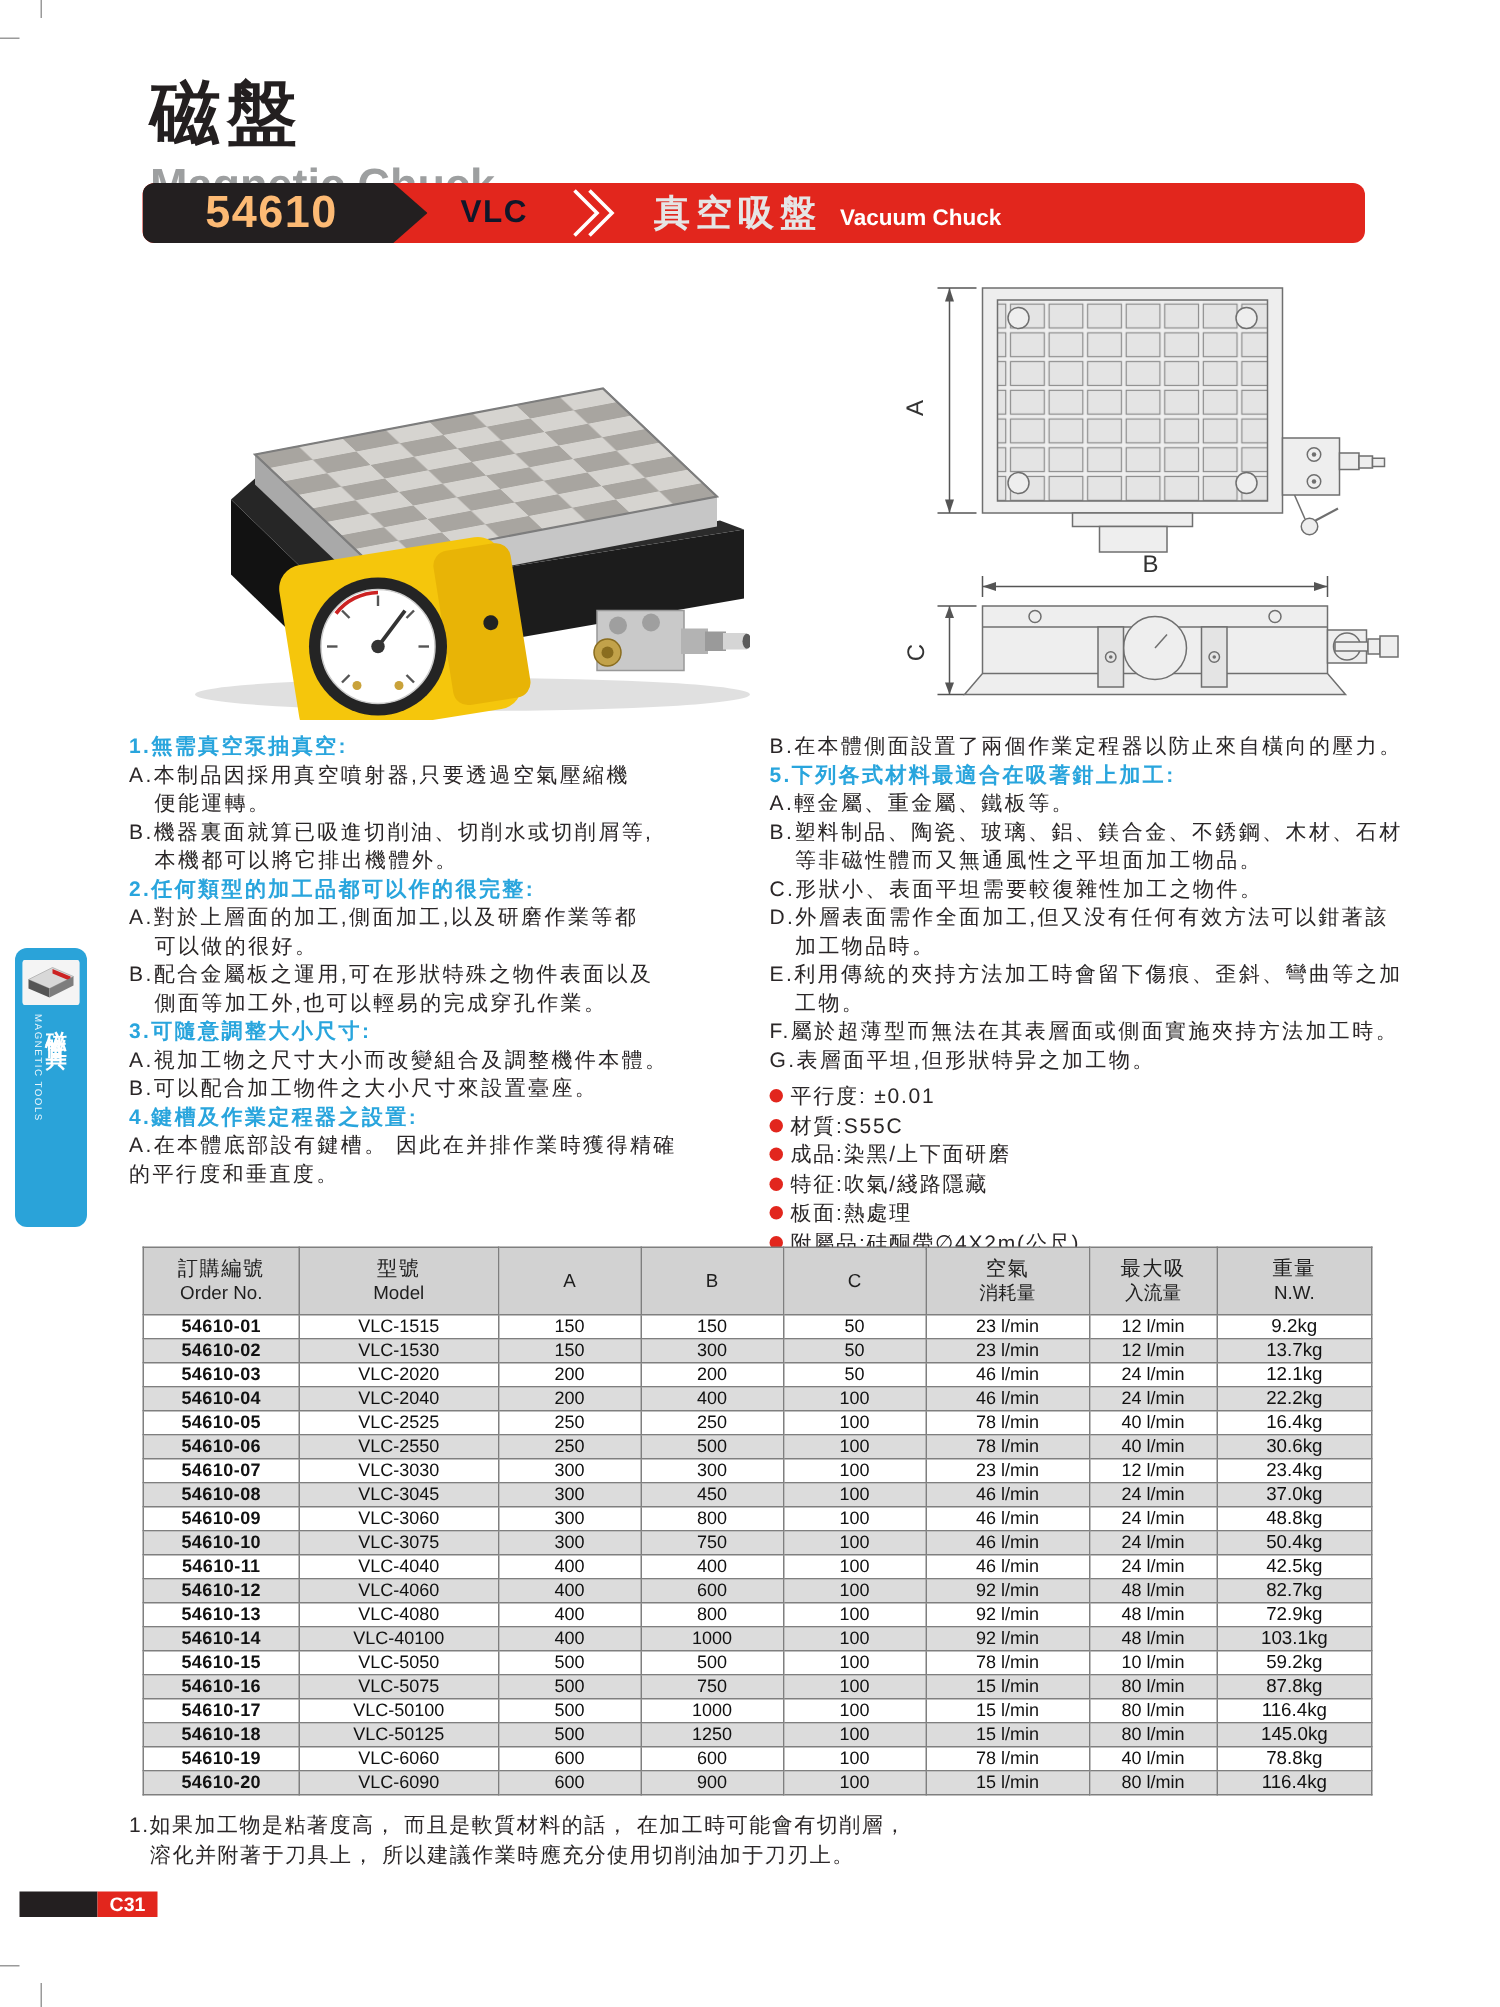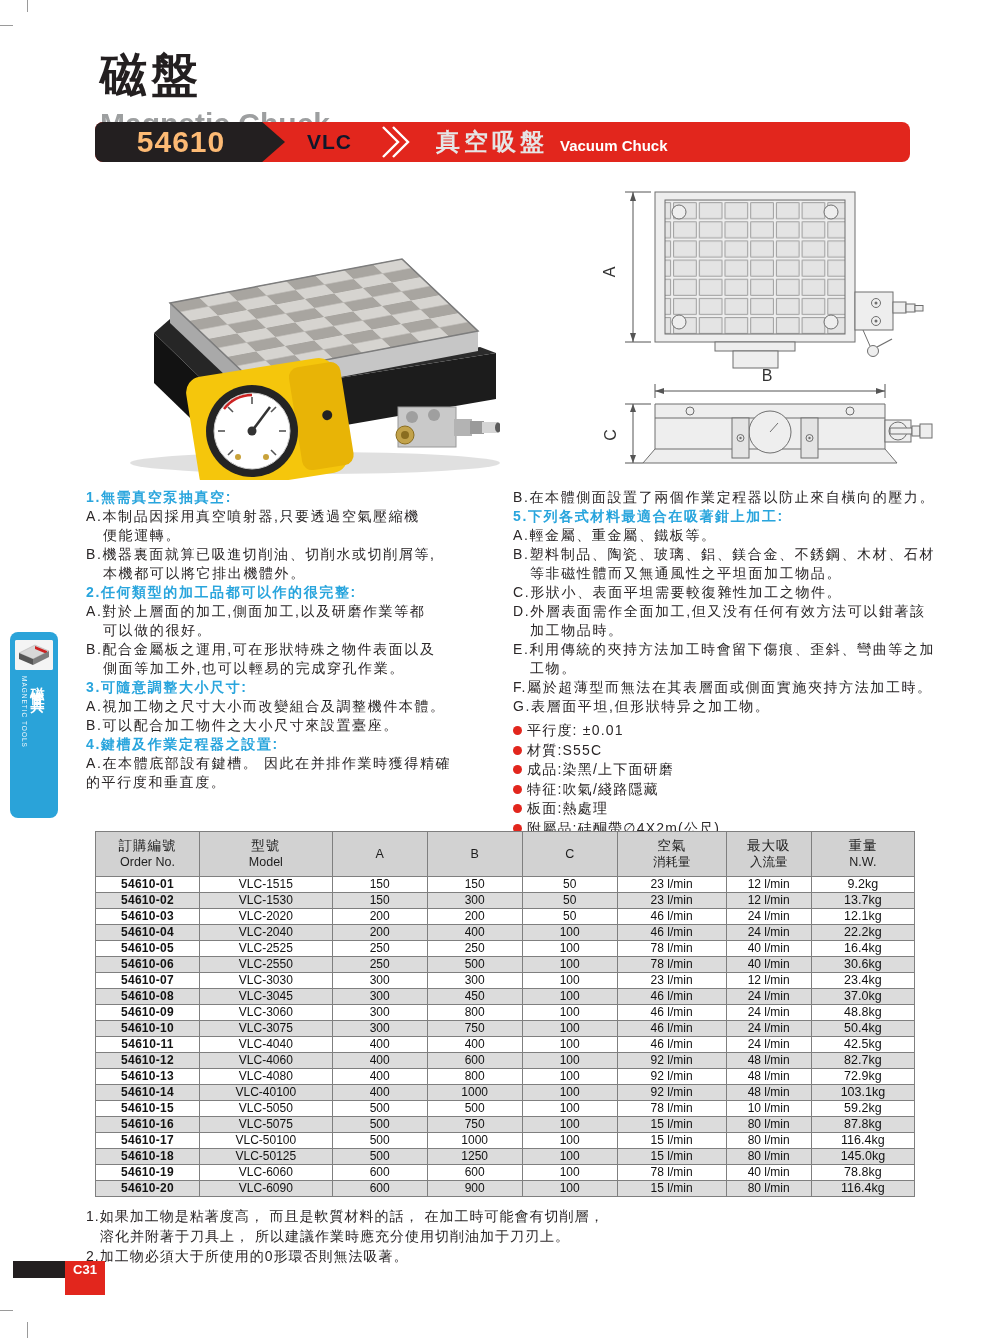--- a/index.html
+++ b/index.html
@@ -57,21 +57,21 @@
   #spec-table tbody tr:nth-child(even){background:#dcdcdc;}
   #spec-table tbody td:first-child{font-weight:bold;letter-spacing:0.3px;}
   #spec-table tbody td:last-child{font-size:12.5px;}
 
   
   #notes{position:absolute;left:86px;top:1206px;}
 
   
   #pageno{position:absolute;left:13px;top:1261px;display:flex;}
   #pageno .bar{width:52px;height:17px;background:#231f20;}
-  #pageno .box{width:40px;height:34px;background:#e2261d;color:#fff;font-size:13px;font-weight:bold;text-align:center;line-height:17px;}
+  #pageno .box{width:40px;height:17px;background:#e2261d;color:#fff;font-size:13px;font-weight:bold;text-align:center;line-height:17px;}
 
   svg text{font-family:"Liberation Sans", sans-serif;}
 </style>
 </head>
 <body>
 
 <div id="page">
 
   <div class="crop" style="left:27px;top:0;width:1px;height:12px;"></div>
   <div class="crop" style="left:0;top:25px;width:13px;height:1px;"></div>
@@ -550,21 +550,20 @@
           <td>15 l/min</td>
           <td>80 l/min</td>
           <td>116.4kg</td>
         </tr>
       </tbody>
   </table>
 
   <div id="notes">
       <div class="ln n">1.如果加工物是粘著度高， 而且是軟質材料的話， 在加工時可能會有切削層，</div>
       <div class="ln ni">溶化并附著于刀具上， 所以建議作業時應充分使用切削油加于刀刃上。</div>
-      <div class="ln n">2.加工物必須大于所使用的0形環否則無法吸著。</div>
     </div>
 
   <div id="pageno">
     <div class="bar"></div>
     <div class="box">C31</div>
   </div>
 
 </div>
 
 </body></html>

